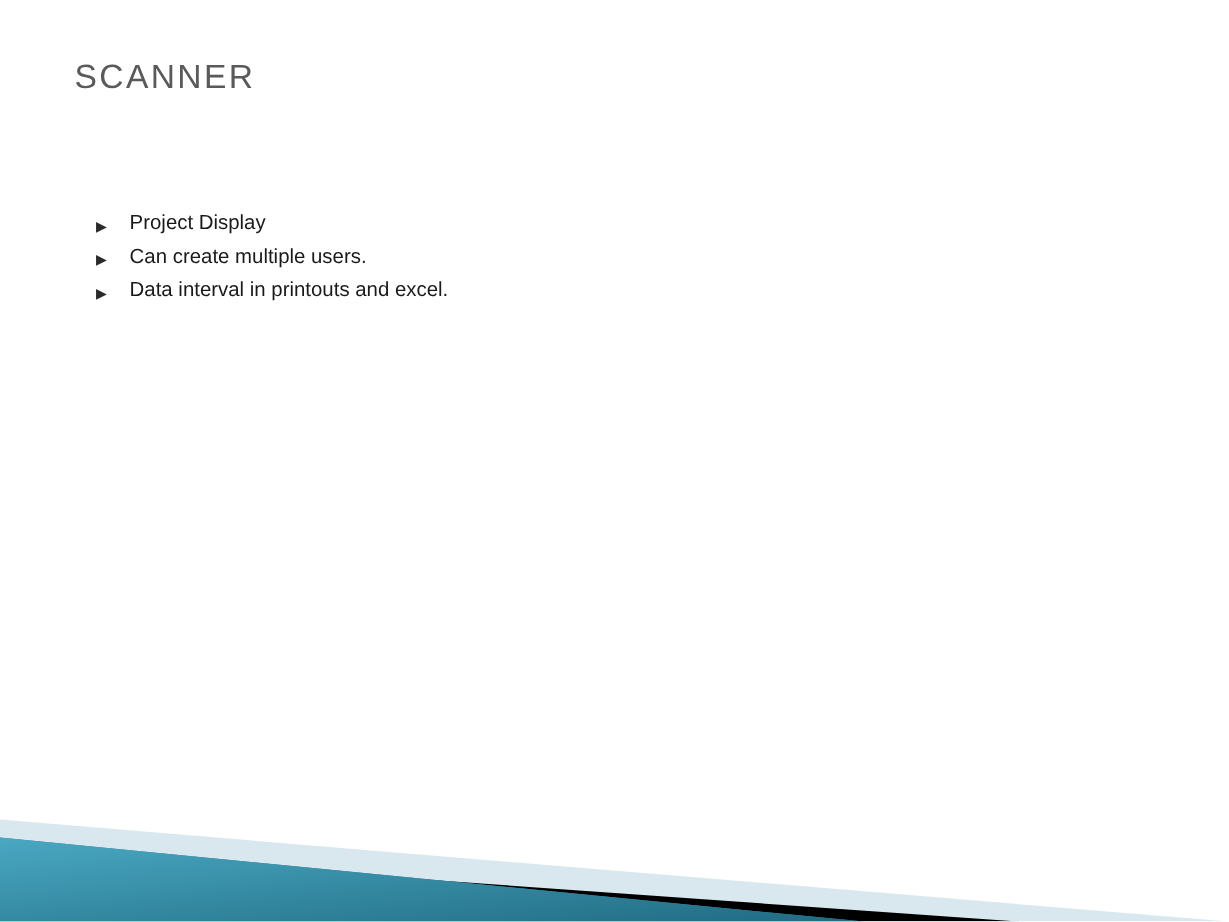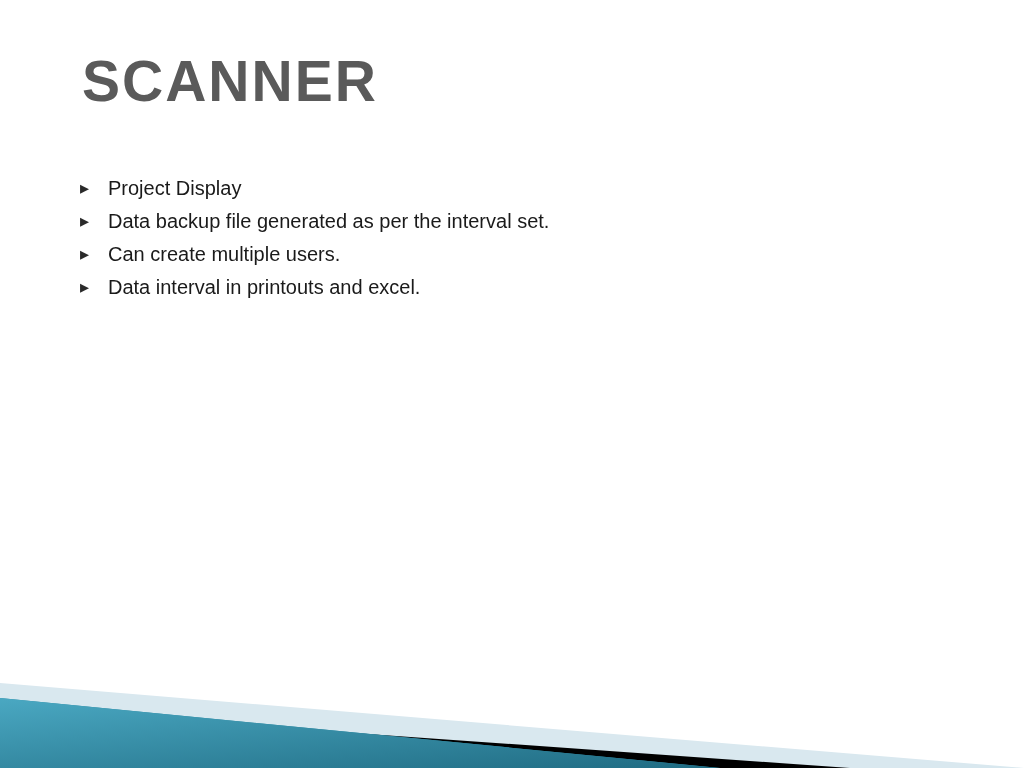--- a/index.html
+++ b/index.html
@@ -12,38 +12,37 @@
       height: 768px;
       background: #ffffff;
       font-family: Verdana, Geneva, sans-serif;
       position: relative;
       overflow: hidden;
     }
     .slide-title {
       position: absolute;
       top: 48px;
       left: 62px;
-      font-size: 57px;
-      font-weight: 700;
+      font-size: 28px;
+      font-weight: 400;
       color: #5a5a5a;
       letter-spacing: 2px;
       font-family: Verdana, Geneva, sans-serif;
-      margin-left: 20px;
     }
     .bullet-list {
       position: absolute;
       top: 172px;
       left: 80px;
       right: 60px;
       list-style: none;
     }
     .bullet-item {
       position: relative;
       padding-left: 28px;
-      font-size: 20px;
+      font-size: 17px;
       line-height: 1.65;
       color: #1a1a1a;
       font-family: Verdana, Geneva, sans-serif;
     }
     .bullet-item::before {
       content: "▸";
       position: absolute;
       left: 0;
       top: 2px;
       font-size: 18px;
@@ -58,21 +57,20 @@
       pointer-events: none;
     }
   </style>
 </head>
 <body>
 
 <h1 class="slide-title">SCANNER</h1>
 
 <ul class="bullet-list">
   <li class="bullet-item">Project Display</li>
-  <li class="bullet-item">Data backup file generated as per the interval set.</li>
   <li class="bullet-item">Can create multiple users.</li>
   <li class="bullet-item">Data interval in printouts and excel.</li>
 </ul>
 
 <svg class="decorative-footer" viewBox="0 0 1024 140" preserveAspectRatio="none">
   <polygon points="0,55 1024,140 0,140" fill="#d9e8ef"></polygon>
   <polygon points="0,80 850,140 0,140" fill="#000000"></polygon>
   <polygon points="0,70 720,140 0,140" fill="#2e8ba5"></polygon>
   <polygon points="0,70 720,140 0,140" fill="url(#tealGrad)"></polygon>
   <defs>

